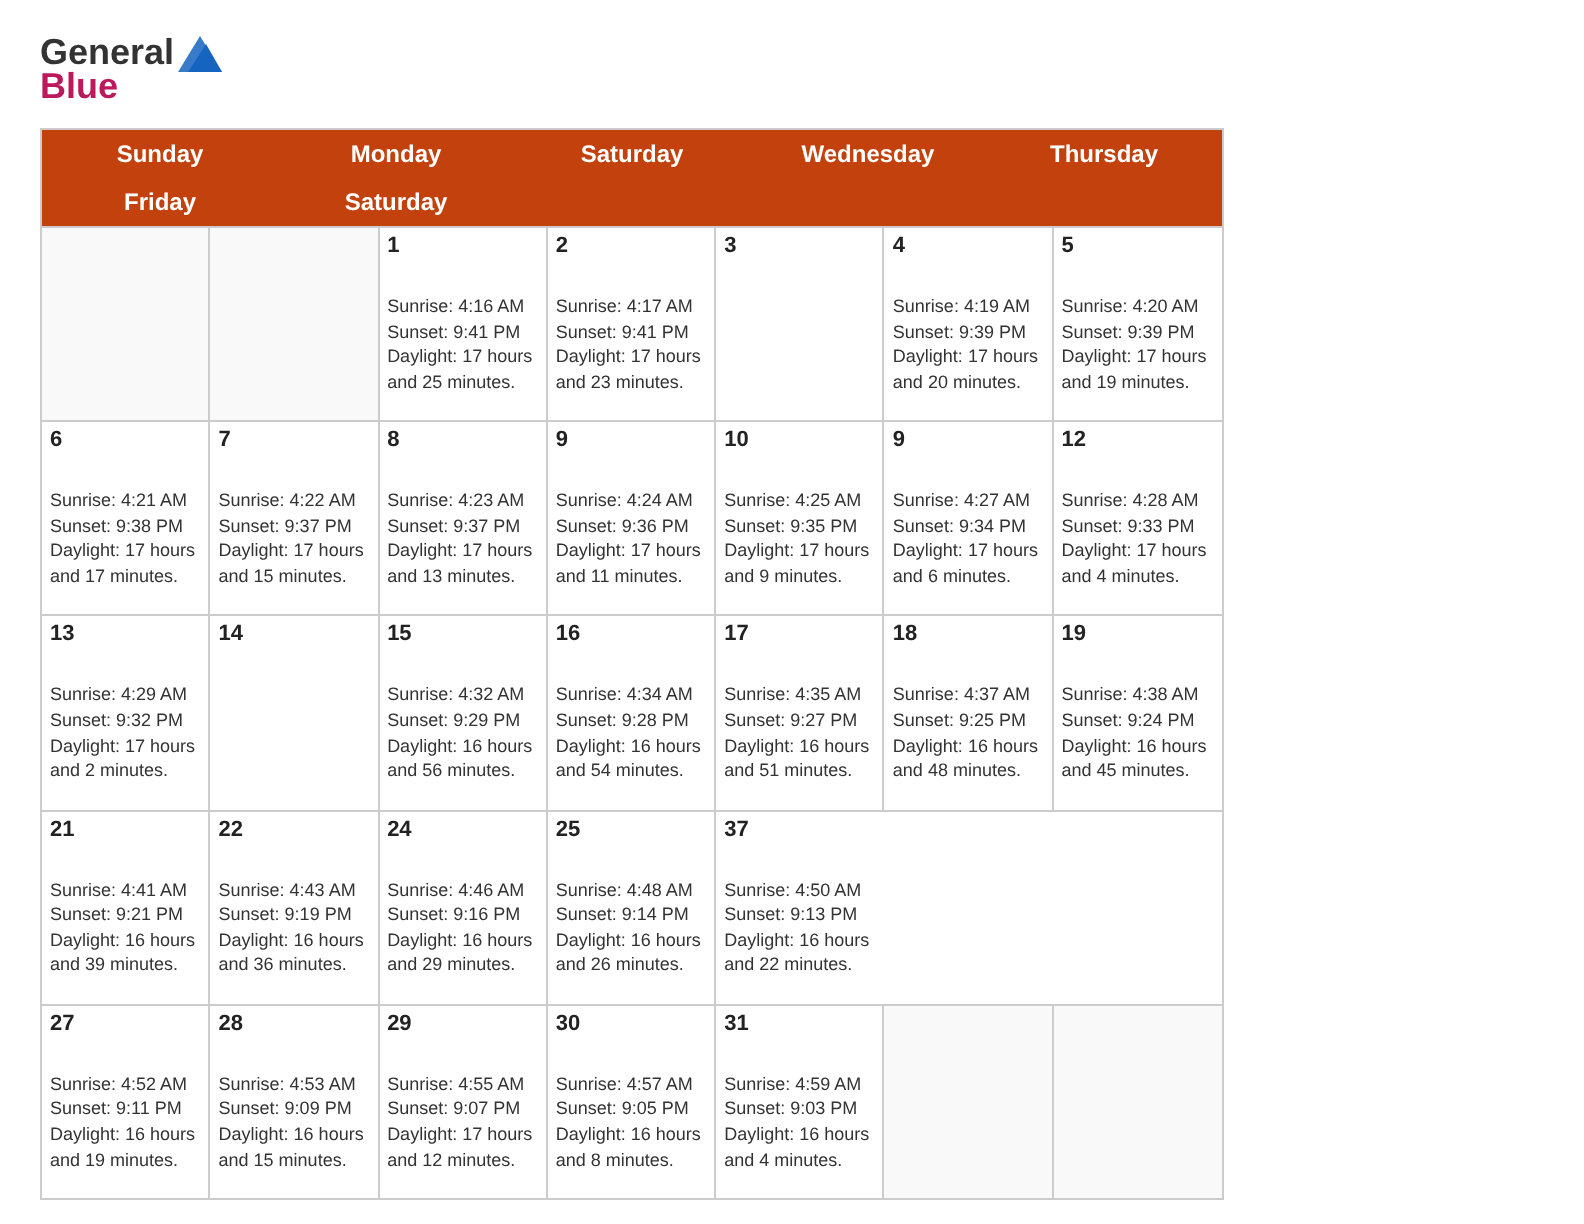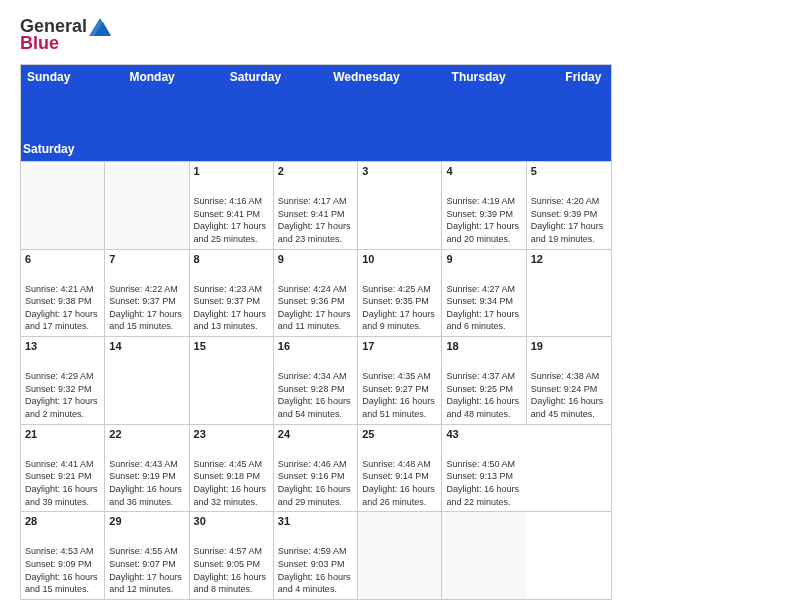--- a/index.html
+++ b/index.html
@@ -48,23 +48,22 @@
       margin-top: 2px;
     }
     .calendar {
       flex: 1;
       display: flex;
       flex-direction: column;
       border: 1px solid #ccc;
     }
     .cal-header-row {
       display: grid;
-      grid-template-columns: repeat(6, 1fr);
-      background: #1d4ed8;
-      gap: 48px;
+      grid-template-columns: repeat(5, 1fr);
+      background: #c2410c;
     }
     .cal-header-cell {
       color: #fff;
       font-size: 12px;
       font-weight: bold;
       text-align: center;
       padding: 5px 2px;
     }
     .cal-body {
       flex: 1;
@@ -184,32 +183,34 @@
           <div class="cal-cell">
             <div class="day-number">10</div>
             <div class="day-info">Sunrise: 4:25 AM<br>Sunset: 9:35 PM<br>Daylight: 17 hours and 9 minutes.</div>
           </div>
           <div class="cal-cell">
             <div class="day-number">9</div>
             <div class="day-info">Sunrise: 4:27 AM<br>Sunset: 9:34 PM<br>Daylight: 17 hours and 6 minutes.</div>
           </div>
           <div class="cal-cell">
             <div class="day-number">12</div>
+            <div class="day-info">Sunrise: 4:28 AM<br>Sunset: 9:33 PM<br>Daylight: 17 hours and 4 minutes.</div>
           </div>
         </div>
         <div class="cal-row">
           <div class="cal-cell">
             <div class="day-number">13</div>
             <div class="day-info">Sunrise: 4:29 AM<br>Sunset: 9:32 PM<br>Daylight: 17 hours and 2 minutes.</div>
           </div>
           <div class="cal-cell">
             <div class="day-number">14</div>
           </div>
           <div class="cal-cell">
             <div class="day-number">15</div>
+            <div class="day-info">Sunrise: 4:32 AM<br>Sunset: 9:29 PM<br>Daylight: 16 hours and 56 minutes.</div>
           </div>
           <div class="cal-cell">
             <div class="day-number">16</div>
             <div class="day-info">Sunrise: 4:34 AM<br>Sunset: 9:28 PM<br>Daylight: 16 hours and 54 minutes.</div>
           </div>
           <div class="cal-cell">
             <div class="day-number">17</div>
             <div class="day-info">Sunrise: 4:35 AM<br>Sunset: 9:27 PM<br>Daylight: 16 hours and 51 minutes.</div>
           </div>
           <div class="cal-cell">
@@ -224,37 +225,37 @@
         <div class="cal-row">
           <div class="cal-cell">
             <div class="day-number">21</div>
             <div class="day-info">Sunrise: 4:41 AM<br>Sunset: 9:21 PM<br>Daylight: 16 hours and 39 minutes.</div>
           </div>
           <div class="cal-cell">
             <div class="day-number">22</div>
             <div class="day-info">Sunrise: 4:43 AM<br>Sunset: 9:19 PM<br>Daylight: 16 hours and 36 minutes.</div>
           </div>
           <div class="cal-cell">
-            <div class="day-number">23</div>
-            <div class="day-info">Sunrise: 4:45 AM<br>Sunset: 9:18 PM<br>Daylight: 16 hours and 32 minutes.</div>
-          </div>
-          <div class="cal-cell">
             <div class="day-number">24</div>
             <div class="day-info">Sunrise: 4:46 AM<br>Sunset: 9:16 PM<br>Daylight: 16 hours and 29 minutes.</div>
           </div>
           <div class="cal-cell">
             <div class="day-number">25</div>
             <div class="day-info">Sunrise: 4:48 AM<br>Sunset: 9:14 PM<br>Daylight: 16 hours and 26 minutes.</div>
           </div>
           <div class="cal-cell">
-            <div class="day-number">43</div>
+            <div class="day-number">37</div>
             <div class="day-info">Sunrise: 4:50 AM<br>Sunset: 9:13 PM<br>Daylight: 16 hours and 22 minutes.</div>
           </div>
         </div>
         <div class="cal-row">
+          <div class="cal-cell">
+            <div class="day-number">27</div>
+            <div class="day-info">Sunrise: 4:52 AM<br>Sunset: 9:11 PM<br>Daylight: 16 hours and 19 minutes.</div>
+          </div>
           <div class="cal-cell">
             <div class="day-number">28</div>
             <div class="day-info">Sunrise: 4:53 AM<br>Sunset: 9:09 PM<br>Daylight: 16 hours and 15 minutes.</div>
           </div>
           <div class="cal-cell">
             <div class="day-number">29</div>
             <div class="day-info">Sunrise: 4:55 AM<br>Sunset: 9:07 PM<br>Daylight: 17 hours and 12 minutes.</div>
           </div>
           <div class="cal-cell">
             <div class="day-number">30</div>

